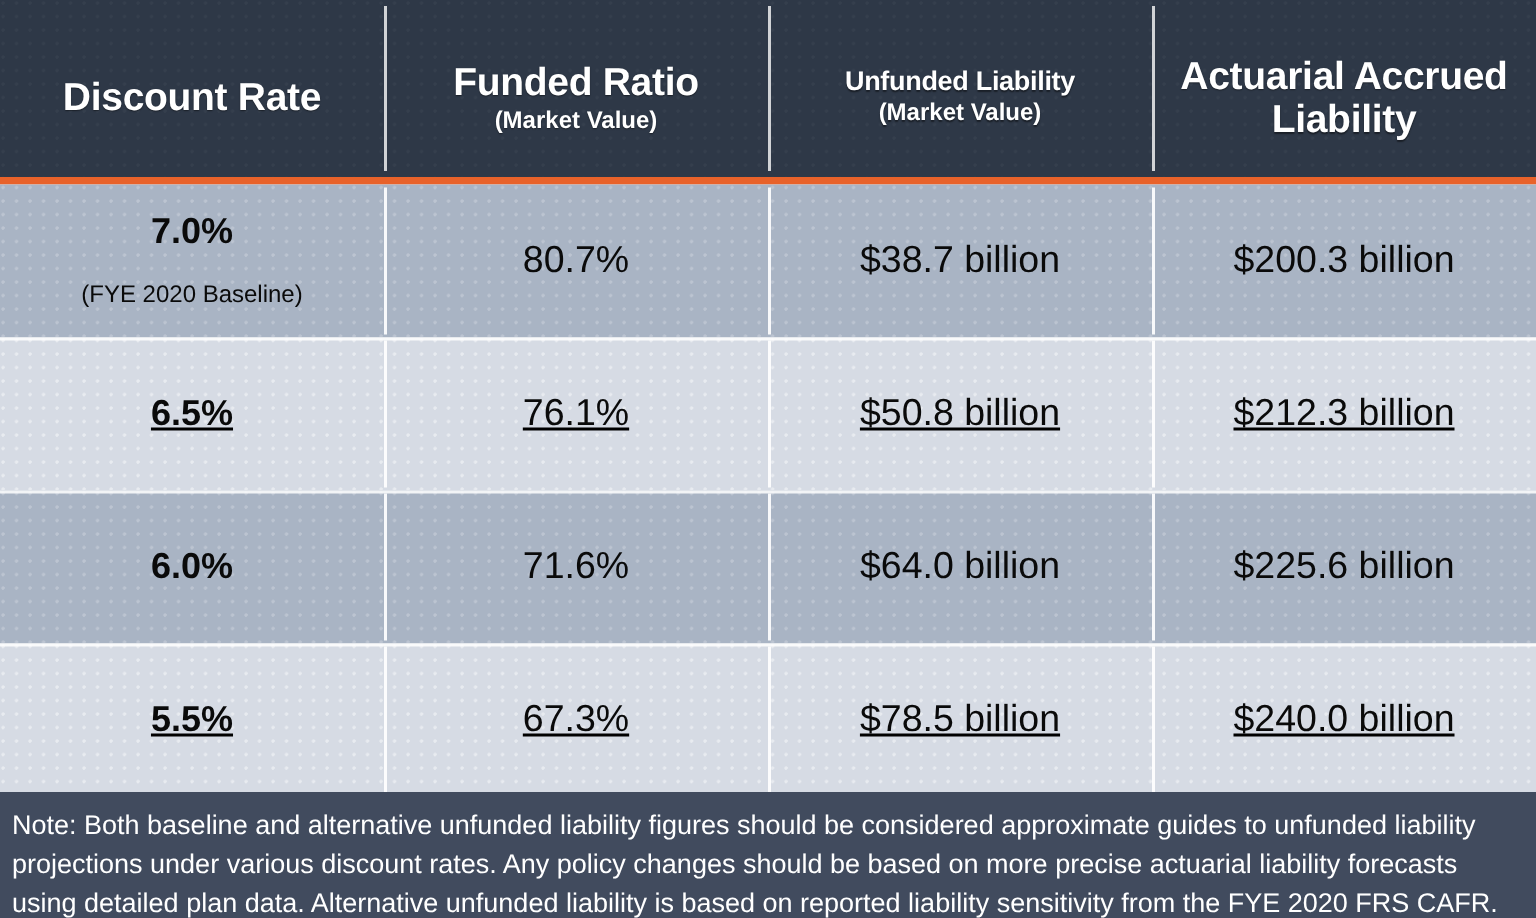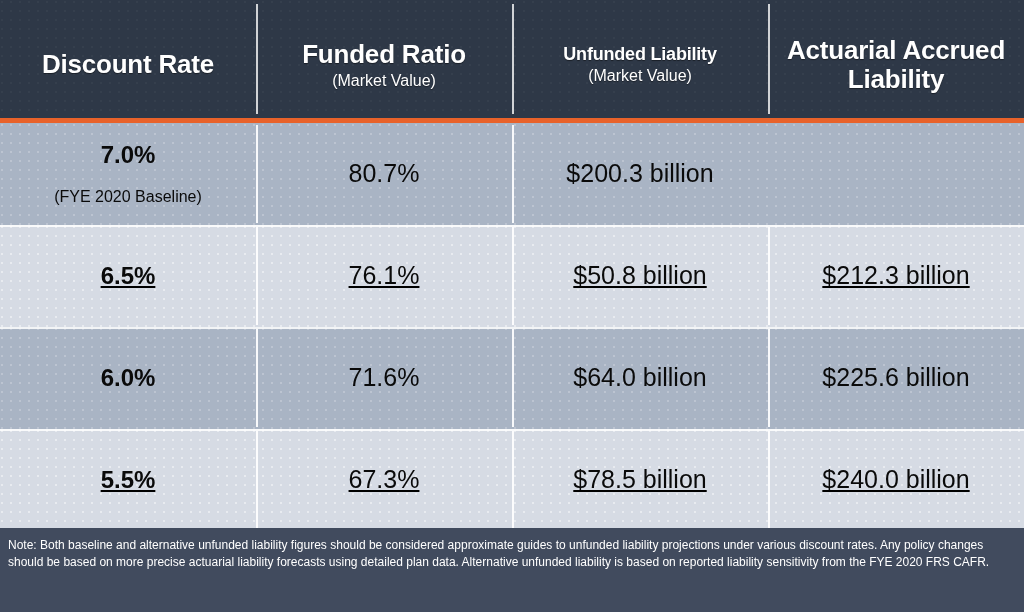--- a/index.html
+++ b/index.html
@@ -59,21 +59,21 @@
     line-height: 1.12;
     letter-spacing: -0.2px;
     text-shadow: 0 1px 1px rgba(0,0,0,0.45);
   }
   .header-title.wide {
     font-size: 18px;
     white-space: nowrap;
   }
   .header-sub {
     font-size: 16px;
-    font-weight: normal;
+    font-weight: bold;
     line-height: 1.15;
     margin-top: 3px;
     text-shadow: 0 1px 1px rgba(0,0,0,0.45);
   }
 
   .accent-rule {
     width: 1024px;
     height: 5px;
     background: #e8622a;
   }
@@ -148,21 +148,21 @@
   
   .footnote {
     position: absolute;
     left: 0;
     bottom: 0;
     width: 1024px;
     height: 84px;
     box-sizing: border-box;
     background-color: #414b5e;
     color: #ffffff;
-    font-size: 12px;
+    font-size: 18px;
     line-height: 1.45;
     padding: 9px 8px 16px 8px;
     text-align: left;
   }
 </style>
 </head>
 <body>
 
 <div class="table-figure">
 
@@ -194,20 +194,23 @@
 
     <div class="data-row shade-dark">
       <div class="data-cell">
         <div class="cell-main bold">7.0%</div>
         <div class="cell-note">(FYE 2020 Baseline)</div>
       </div>
       <div class="data-cell">
         <div class="cell-main">80.7%</div>
       </div>
       <div class="data-cell">
+        <div class="cell-main">$38.7 billion</div>
+      </div>
+      <div class="data-cell">
         <div class="cell-main">$200.3 billion</div>
       </div>
     </div>
 
     <div class="data-row shade-light">
       <div class="data-cell">
         <div class="cell-main bold">6.5%</div>
       </div>
       <div class="data-cell">
         <div class="cell-main">76.1%</div>

